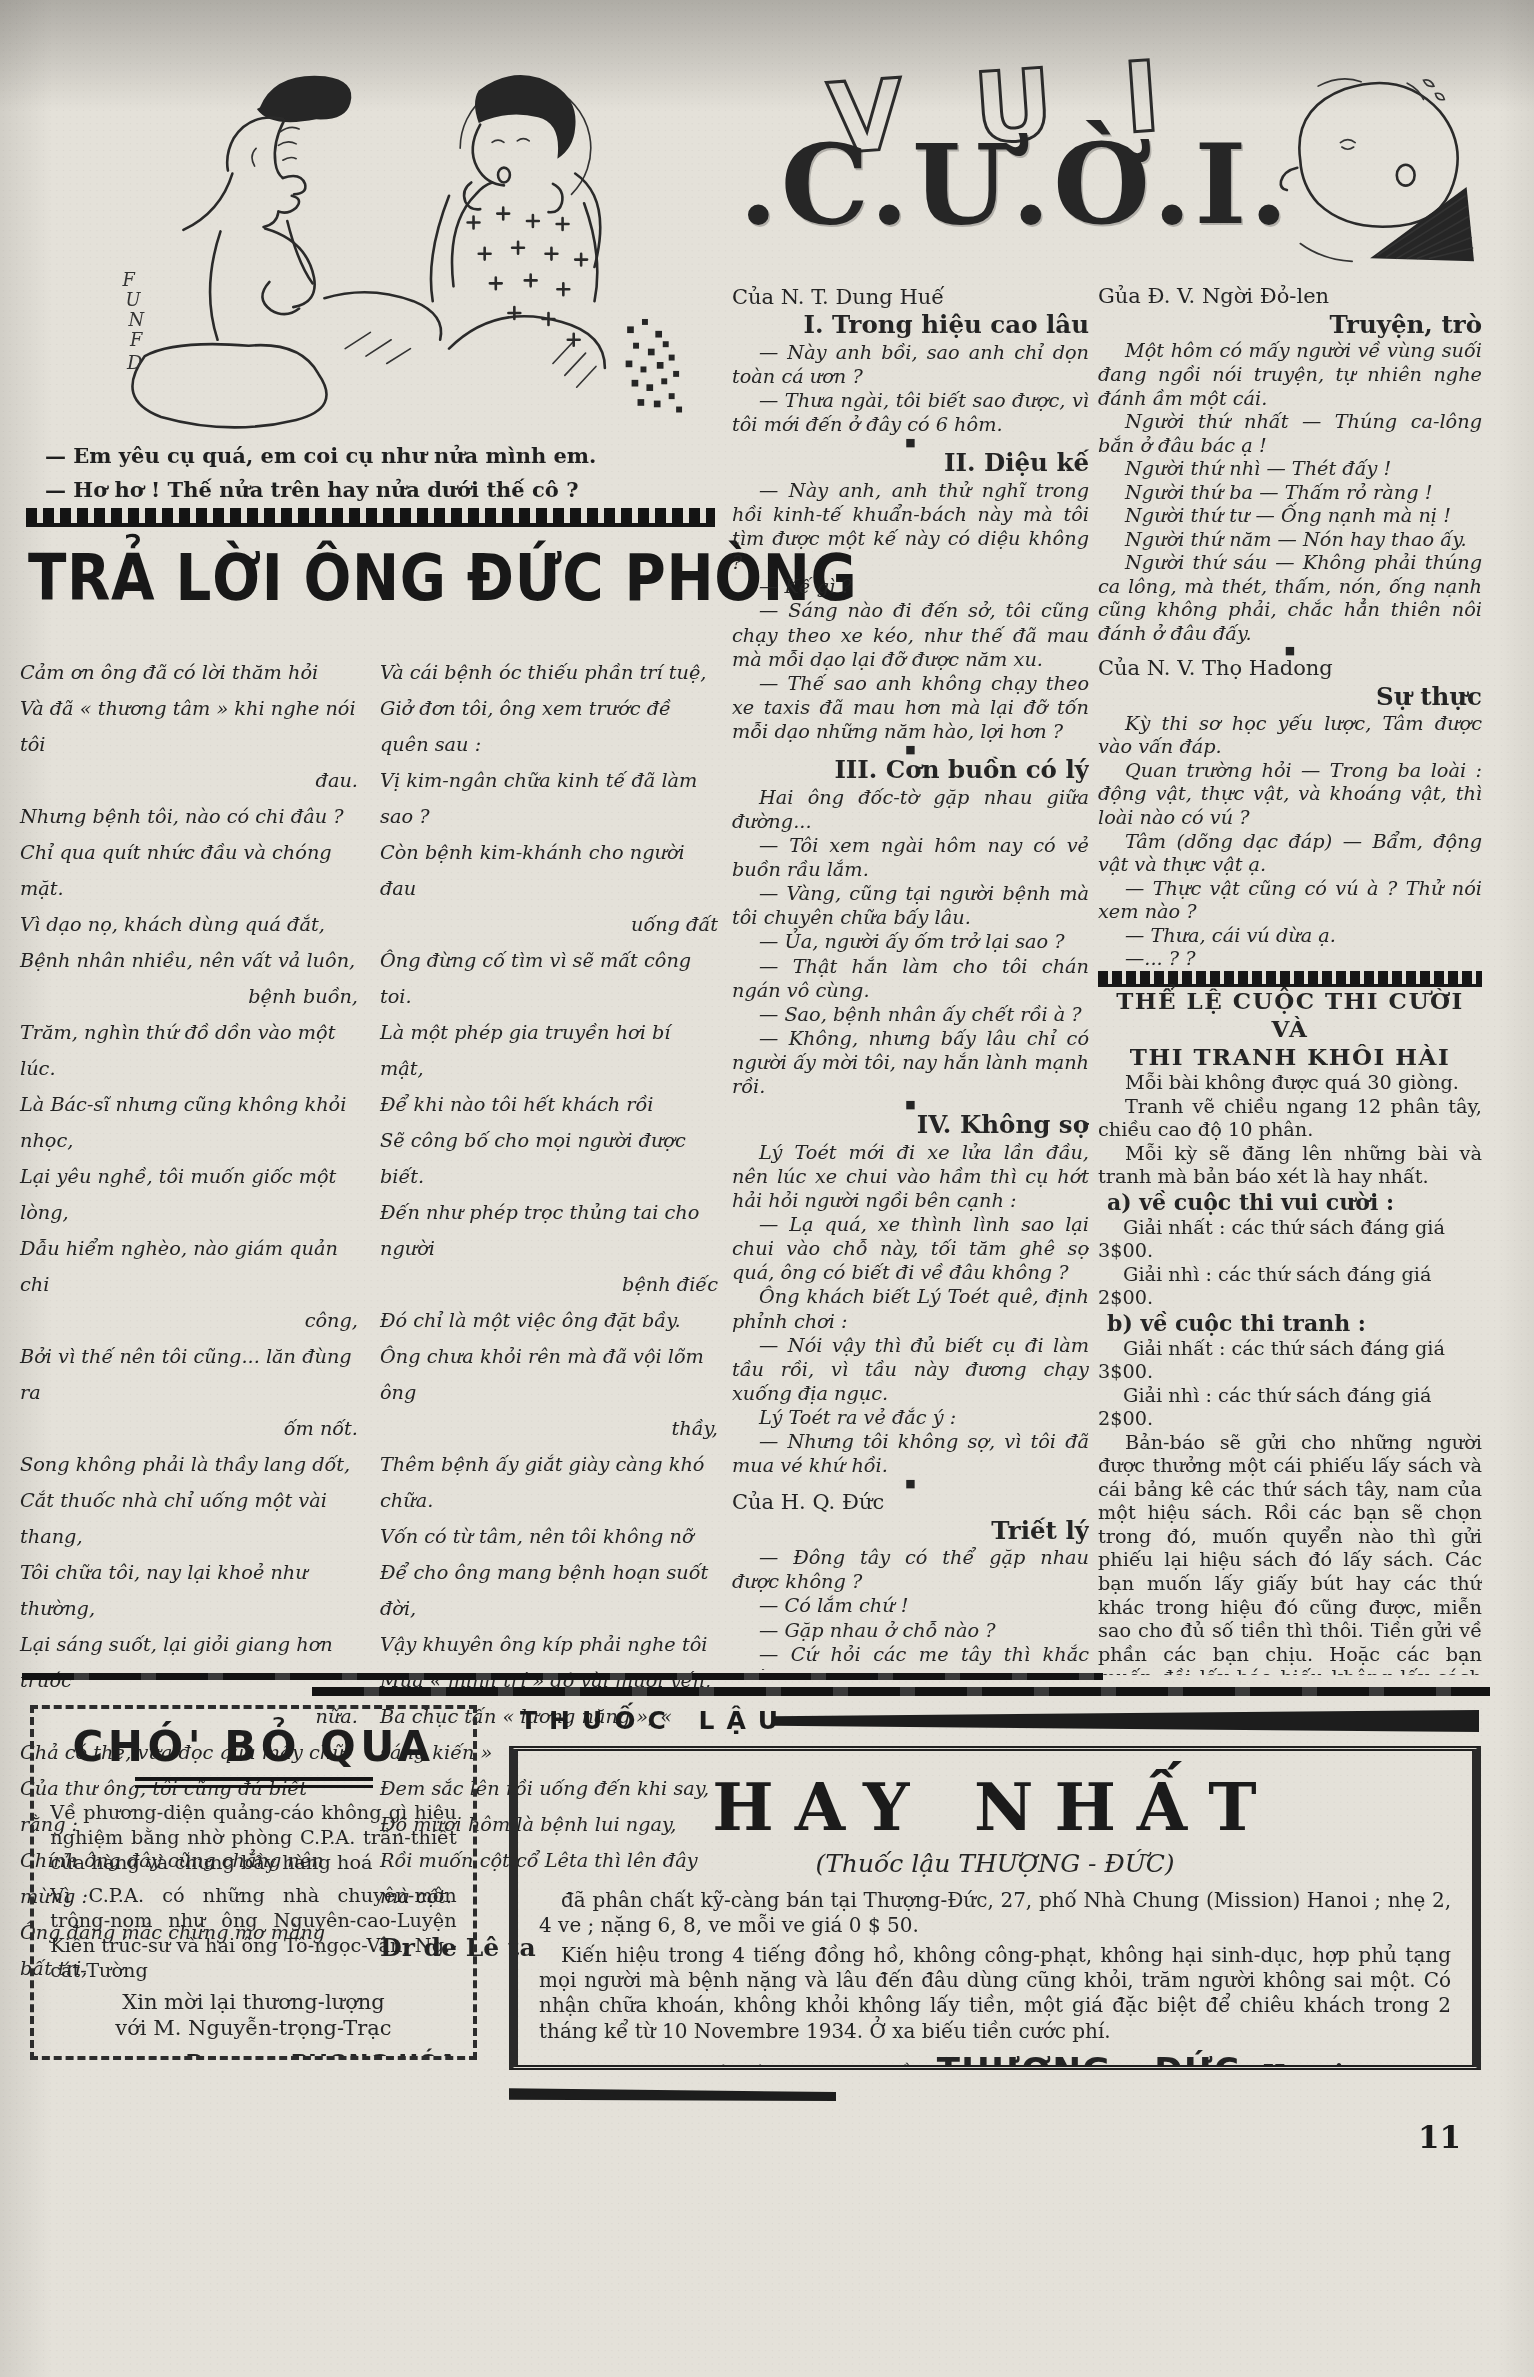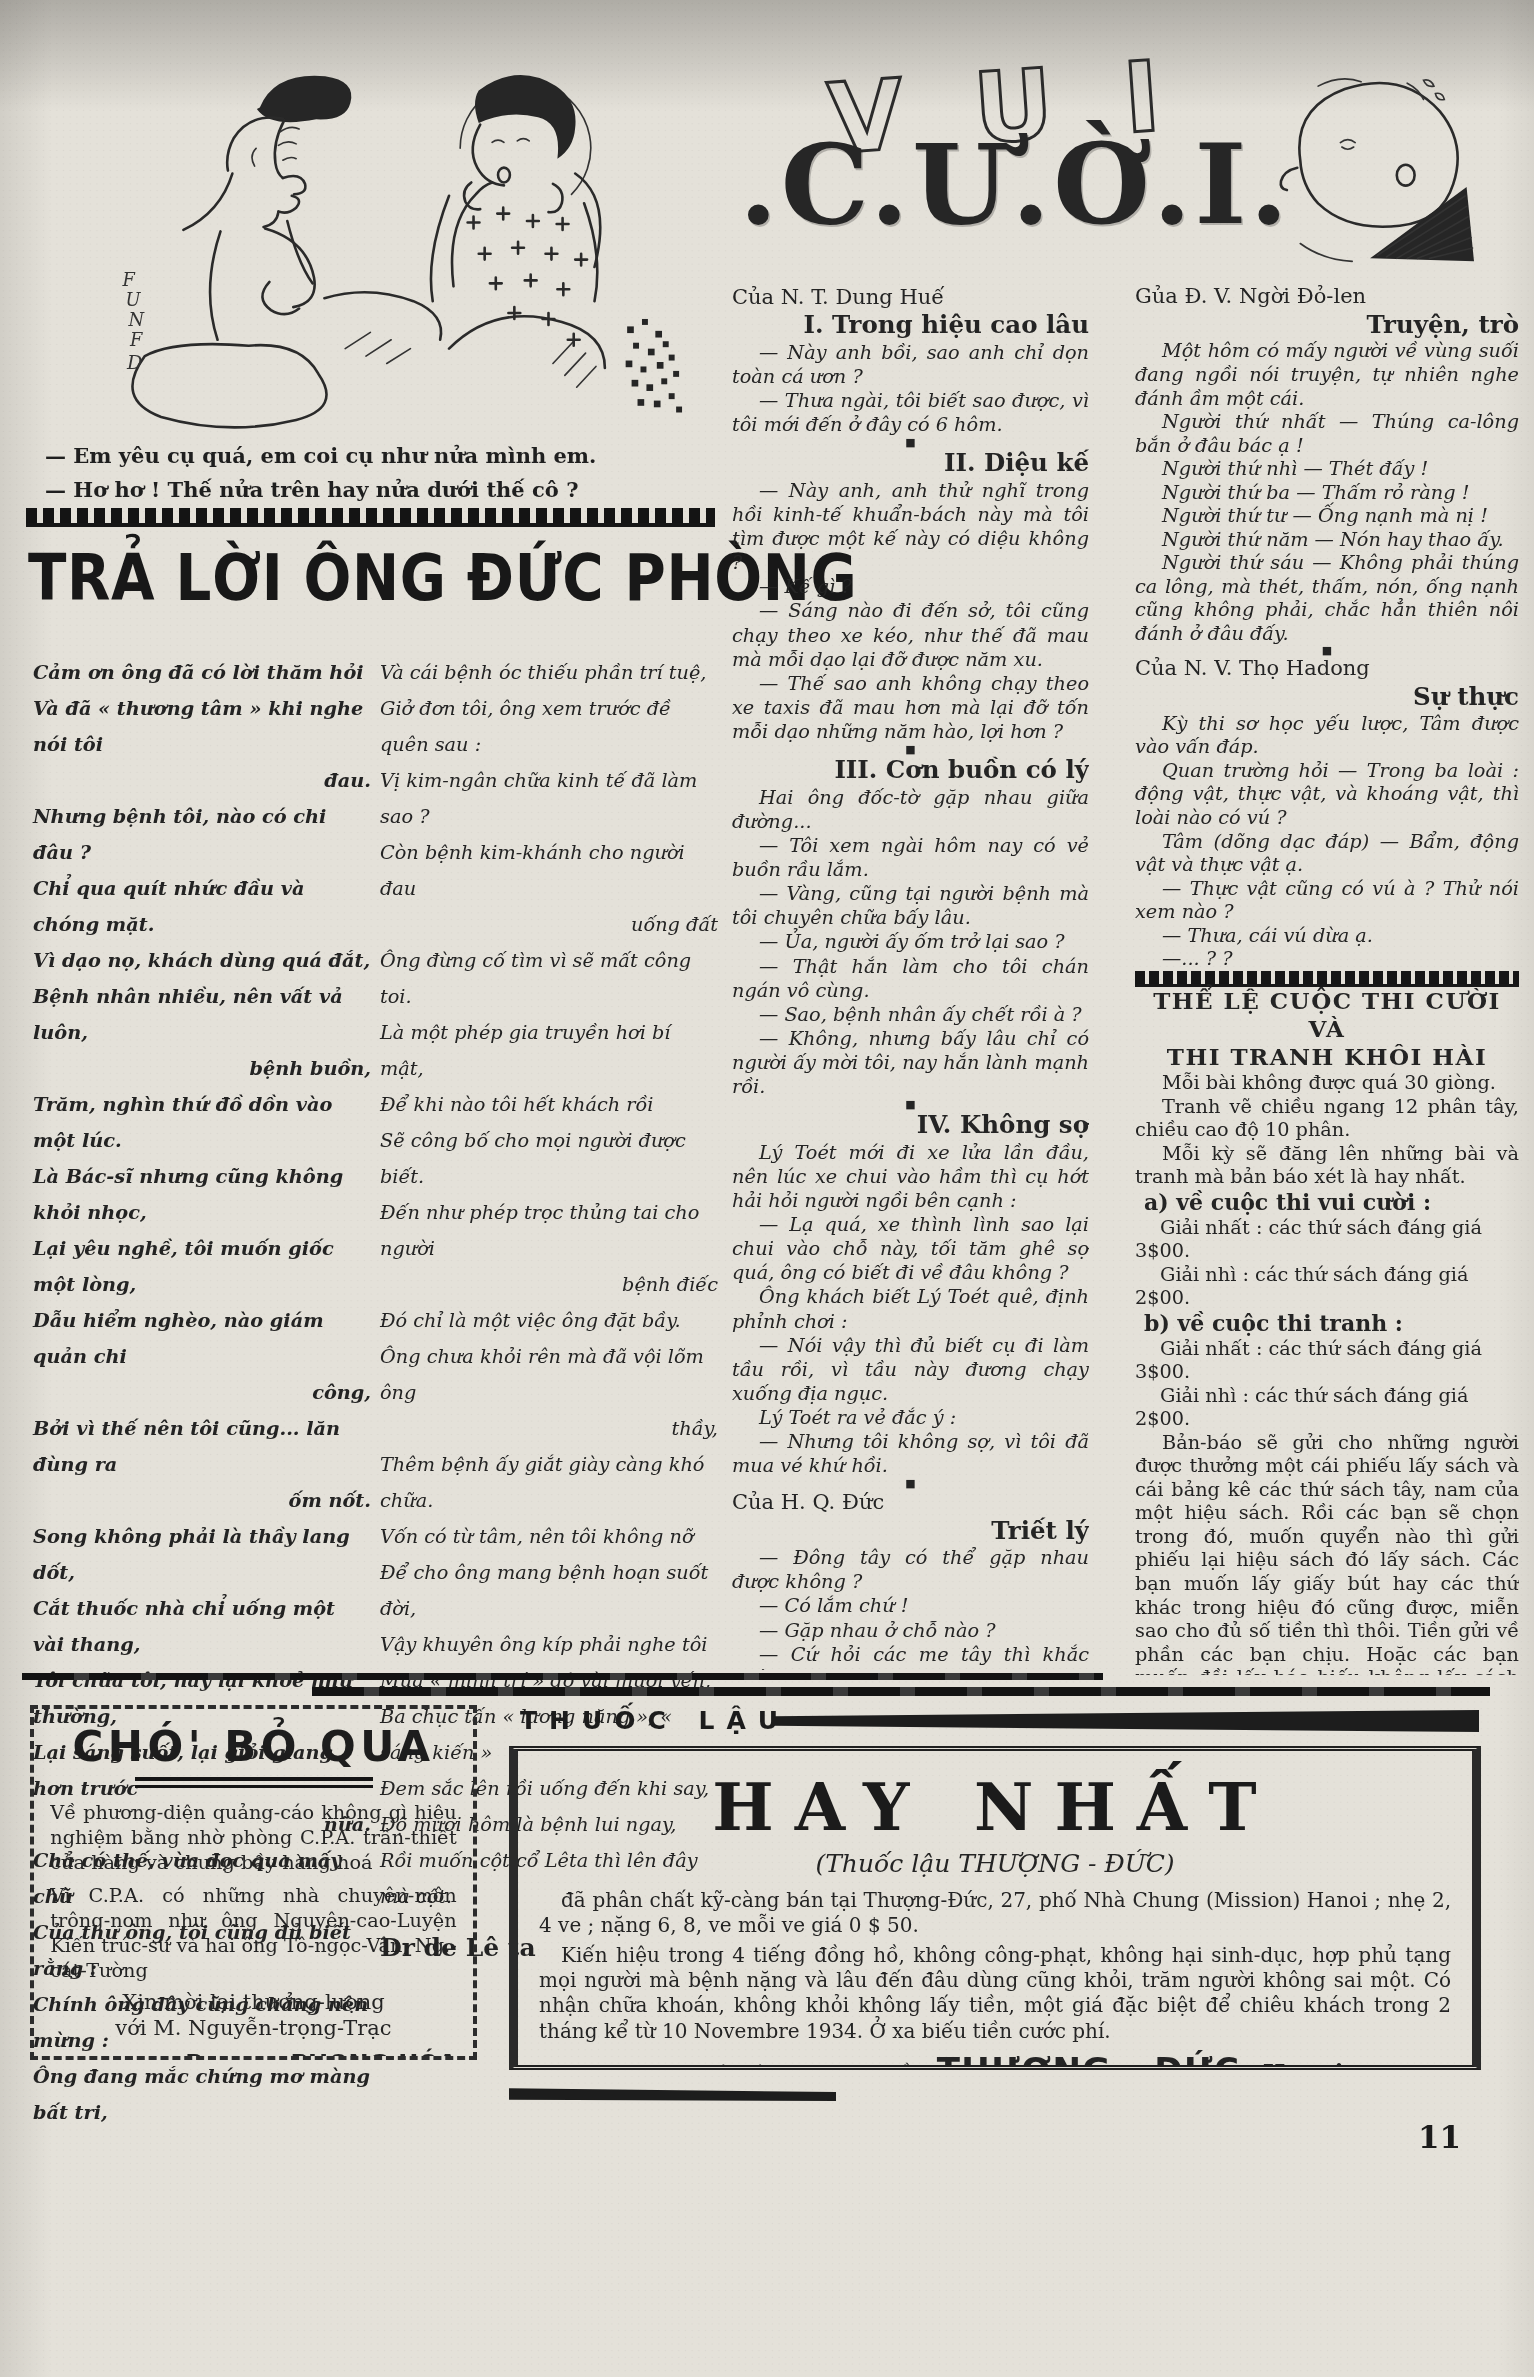--- a/index.html
+++ b/index.html
@@ -195,21 +195,21 @@
   </div>
 
   <div class="abs caption" style="left:45px;top:443px;width:669px;">
     <p>— Em yêu cụ quá, em coi cụ như nửa mình em.</p>
     <p>— Hơ hơ ! Thế nửa trên hay nửa dưới thế cô ?</p>
   </div>
 
   <div class="abs block-divider" style="left:26px;top:508px;width:689px;"></div>
   <h1 class="abs headline" style="left:28px;top:541px;">TRẢ LỜI ÔNG ĐỨC PHÒNG</h1>
 
-  <div class="abs verse-col" style="left:33px;top:655px;width:338px;font-weight:bold;">
+  <div class="abs verse-col" style="left:20px;top:655px;width:338px;">
       <div class="blk blk-line">Cảm ơn ông đã có lời thăm hỏi</div>
       <div class="blk blk-line">Và đã « thương tâm » khi nghe nói tôi</div>
       <div class="blk blk-line-right">đau.</div>
       <div class="blk blk-line">Nhưng bệnh tôi, nào có chi đâu ?</div>
       <div class="blk blk-line">Chỉ qua quít nhức đầu và chóng mặt.</div>
       <div class="blk blk-line">Vì dạo nọ, khách dùng quá đắt,</div>
       <div class="blk blk-line">Bệnh nhân nhiều, nên vất vả luôn,</div>
       <div class="blk blk-line-right">bệnh buồn,</div>
       <div class="blk blk-line">Trăm, nghìn thứ đồ dồn vào một lúc.</div>
       <div class="blk blk-line">Là Bác-sĩ nhưng cũng không khỏi nhọc,</div>
@@ -285,21 +285,21 @@
       <div class="blk blk-para">— Nhưng tôi không sợ, vì tôi đã mua vé khứ hồi.</div>
       <div class="blk blk-orn">■</div>
       <div class="blk blk-byline">Của H. Q. Đức</div>
       <div class="blk blk-title">Triết lý</div>
       <div class="blk blk-para">— Đông tây có thể gặp nhau được không ?</div>
       <div class="blk blk-para">— Có lắm chứ !</div>
       <div class="blk blk-para">— Gặp nhau ở chỗ nào ?</div>
       <div class="blk blk-para">— Cứ hỏi các me tây thì khắc biết.</div>
     </div>
 
-  <div class="abs story-col" style="left:1098px;top:284px;width:384px;max-height:1391px;line-height:1.22;margin-left:37px;">
+  <div class="abs story-col" style="left:1098px;top:284px;width:384px;max-height:1391px;line-height:1.22;">
       <div class="blk blk-byline">Gủa Đ. V. Ngời Đỏ-len</div>
       <div class="blk blk-title">Truyện, trò</div>
       <div class="blk blk-para">Một hôm có mấy người về vùng suối đang ngồi nói truyện, tự nhiên nghe đánh ầm một cái.</div>
       <div class="blk blk-para">Người thứ nhất — Thúng ca-lông bắn ở đâu bác ạ !</div>
       <div class="blk blk-para">Người thứ nhì — Thét đấy !</div>
       <div class="blk blk-para">Người thứ ba — Thấm rỏ ràng !</div>
       <div class="blk blk-para">Người thứ tư — Ống nạnh mà nị !</div>
       <div class="blk blk-para">Người thứ năm — Nón hay thao ấy.</div>
       <div class="blk blk-para">Người thứ sáu — Không phải thúng ca lông, mà thét, thấm, nón, ống nạnh cũng không phải, chắc hẳn thiên nôi đánh ở đâu đấy.</div>
       <div class="blk blk-orn">■</div>

